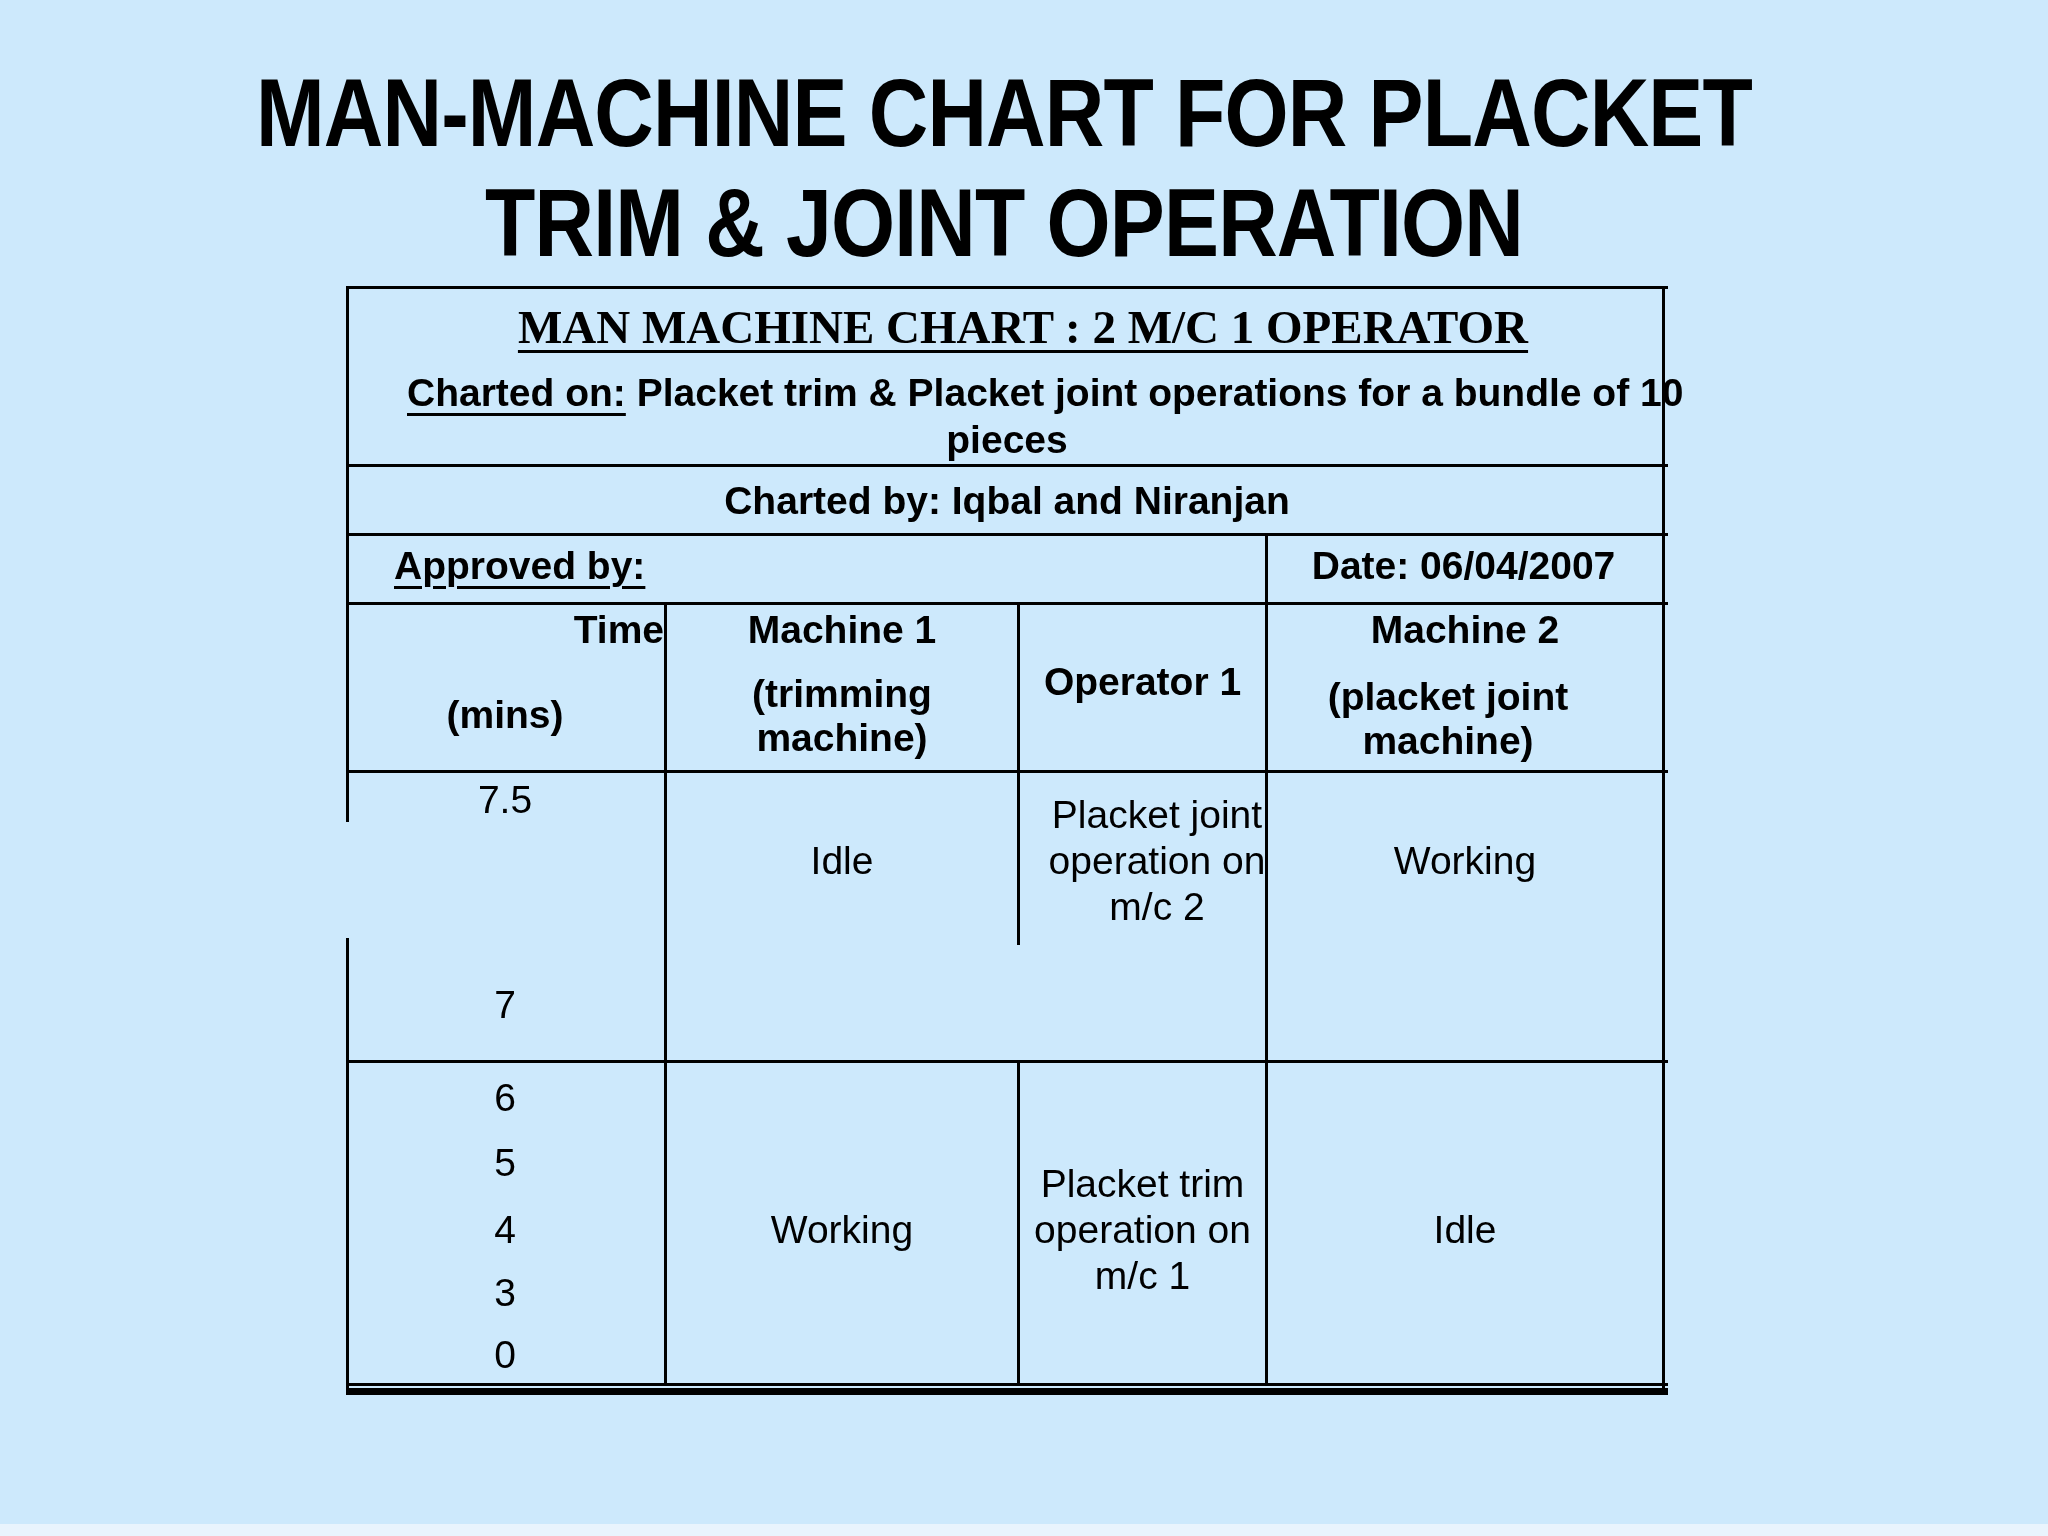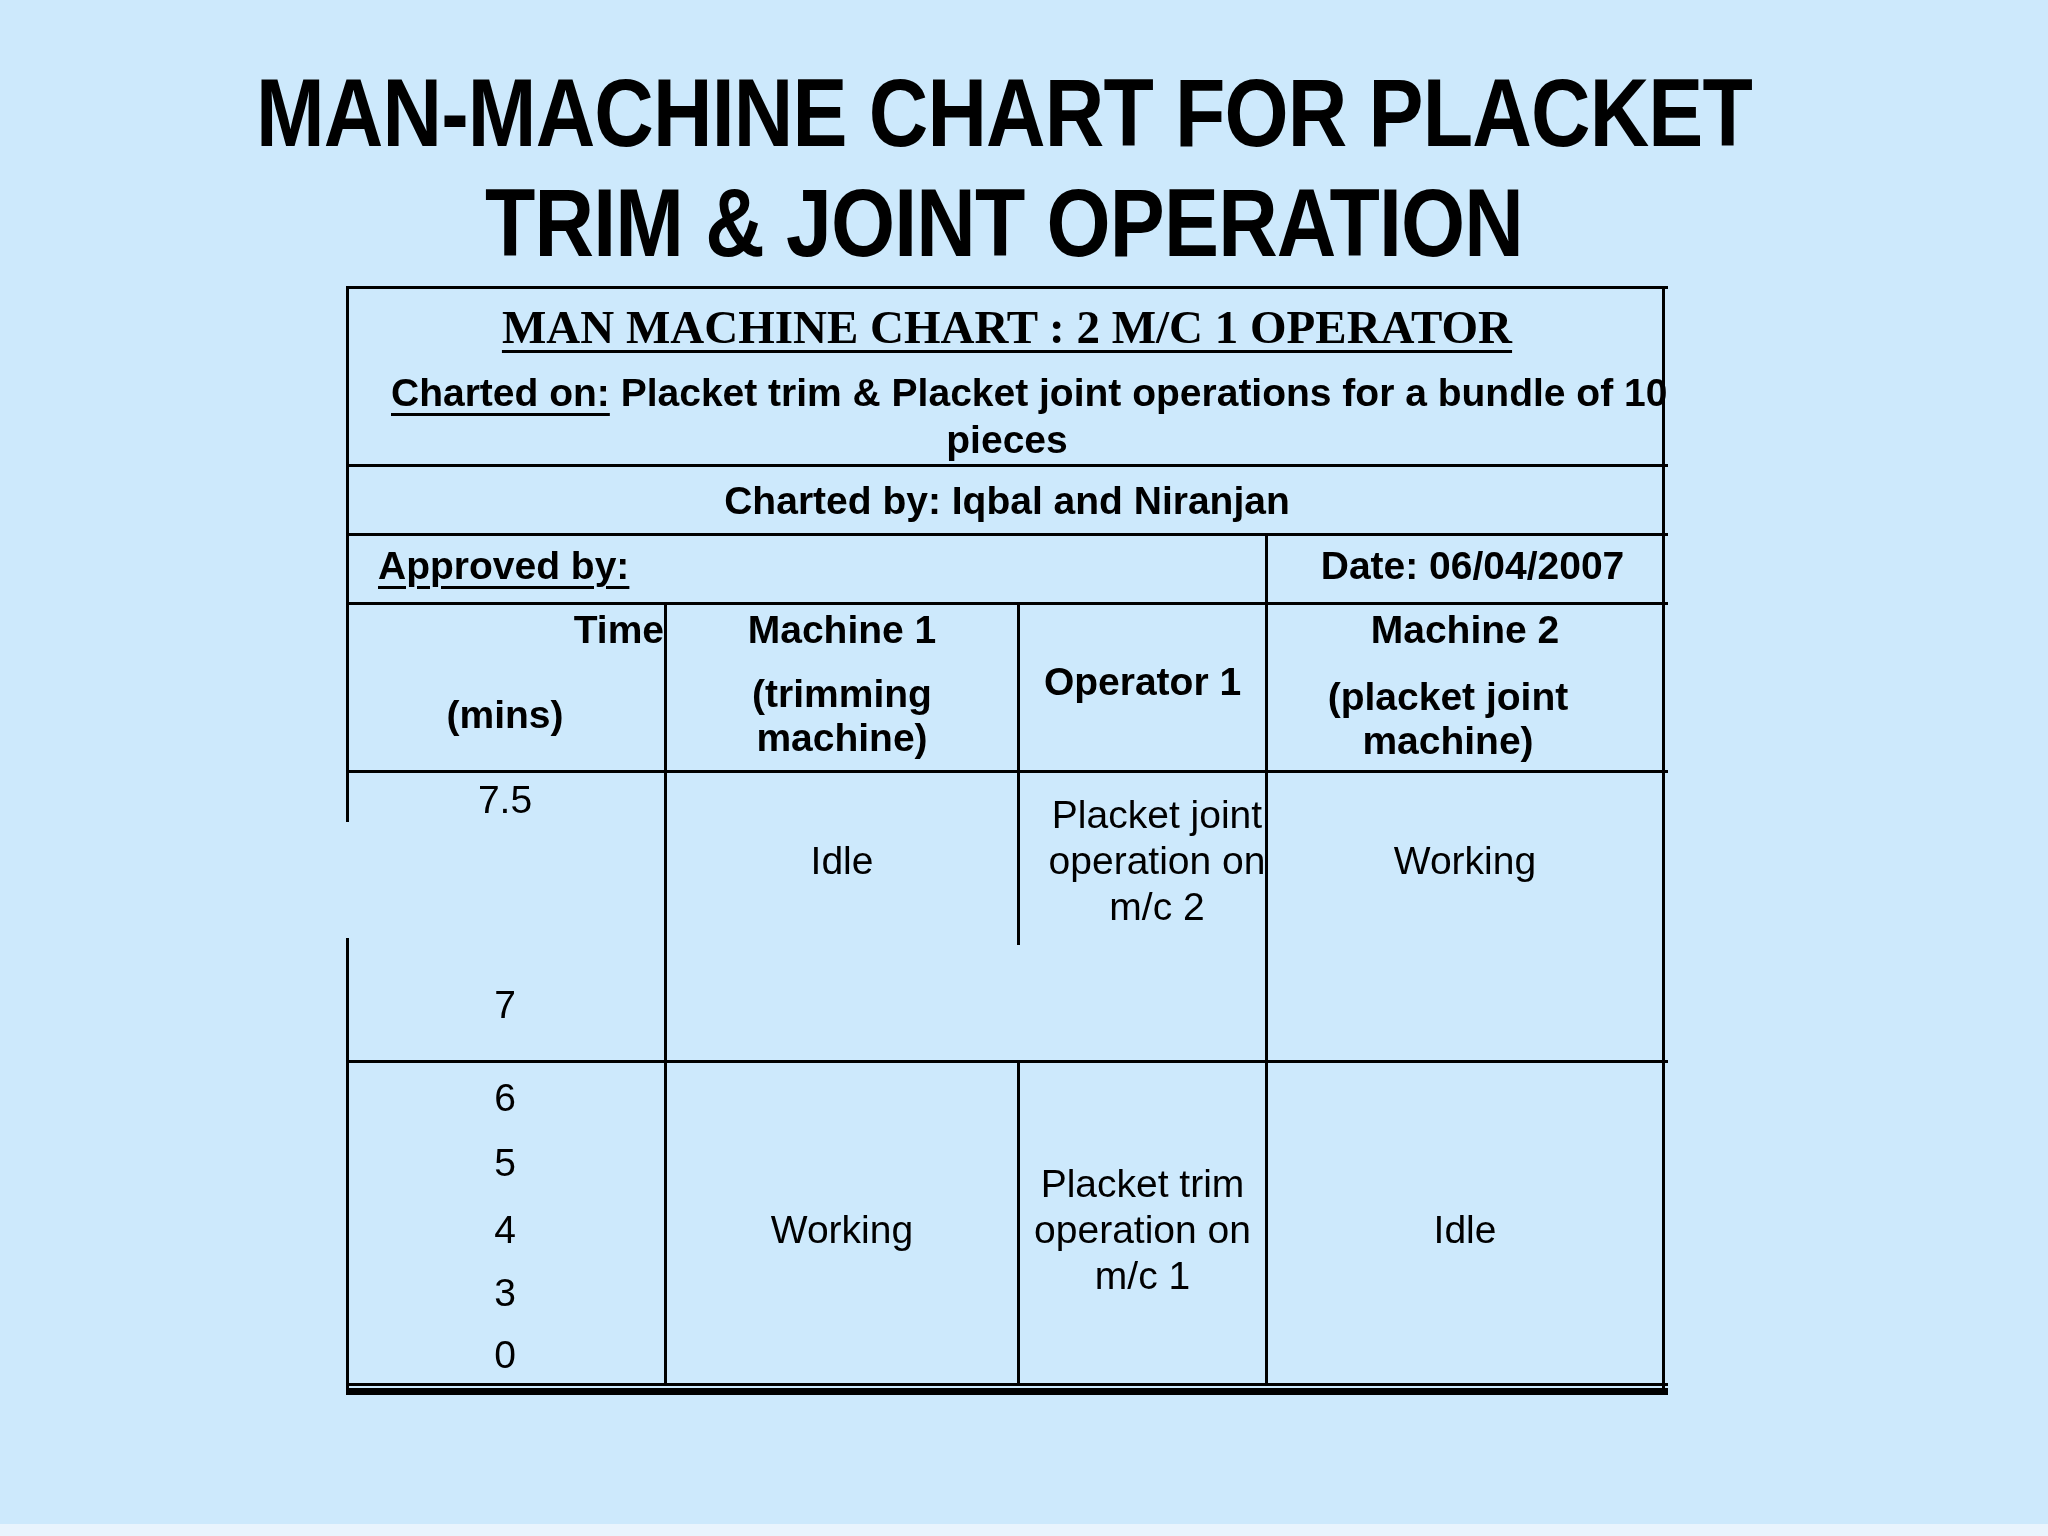--- a/index.html
+++ b/index.html
@@ -25,21 +25,21 @@
   
   .mm-table{position:absolute;left:346px;top:286px;width:1322px;height:1112px;}
   .hline{position:absolute;left:0;width:1322px;height:3px;background:#000;}
   .vline{position:absolute;width:3px;background:#000;}
   .thick{height:7px;}
   
   .t{position:absolute;line-height:46px;font-size:39px;}
   .b{font-weight:bold;}
   .ctr{text-align:center;}
   .pre{white-space:pre-line;}
-  .u{text-decoration:underline;text-decoration-thickness:3px;text-underline-offset:7px;}
+  .u{text-decoration:underline;text-decoration-thickness:3px;text-underline-offset:7px;margin-left:16px;}
   .serif-heading{
     font-family:"Liberation Serif",serif;
     font-size:47px;font-weight:bold;
   }
   .sub{line-height:44px;}
   .edge-strip{position:absolute;left:0;top:1524px;width:2048px;height:12px;background:#e9f4fd;}
 </style>
 </head>
 <body>
 
@@ -71,21 +71,21 @@
 
     <div class="t ctr serif-heading u" style="left:0;top:18px;width:1322px;">MAN MACHINE CHART : 2 M/C 1 OPERATOR</div>
     <div class="t ctr b" style="left:45px;top:84px;width:1232px;white-space:nowrap;">
       <span class="u">Charted on:</span><span> Placket trim &amp; Placket joint operations for a bundle of 10</span>
     </div>
     <div class="t ctr b" style="left:0;top:192px;width:1322px;">Charted by: Iqbal and Niranjan</div>
 
     <div class="t ctr b" style="left:0;top:131px;width:1322px;">pieces</div>
 
     <div class="t b u" style="left:32px;top:257px;width:880px;">Approved by:</div>
-    <div class="t ctr b" style="left:919px;top:257px;width:397px;padding-left:9px;">Date: 06/04/2007</div>
+    <div class="t ctr b" style="left:919px;top:257px;width:397px;">Date: 06/04/2007</div>
 
     <div class="t ctr b" style="left:0;top:321px;width:318px;text-align:right;">Time</div>
     <div class="t ctr b" style="left:0;top:406px;width:318px;">(mins)</div>
 
     <div class="t ctr b" style="left:321px;top:321px;width:350px;">Machine 1</div>
     <div class="t ctr b pre sub" style="left:321px;top:386px;width:350px;">(trimming
 machine)</div>
 
     <div class="t ctr b" style="left:674px;top:373px;width:245px;">Operator 1</div>
 

